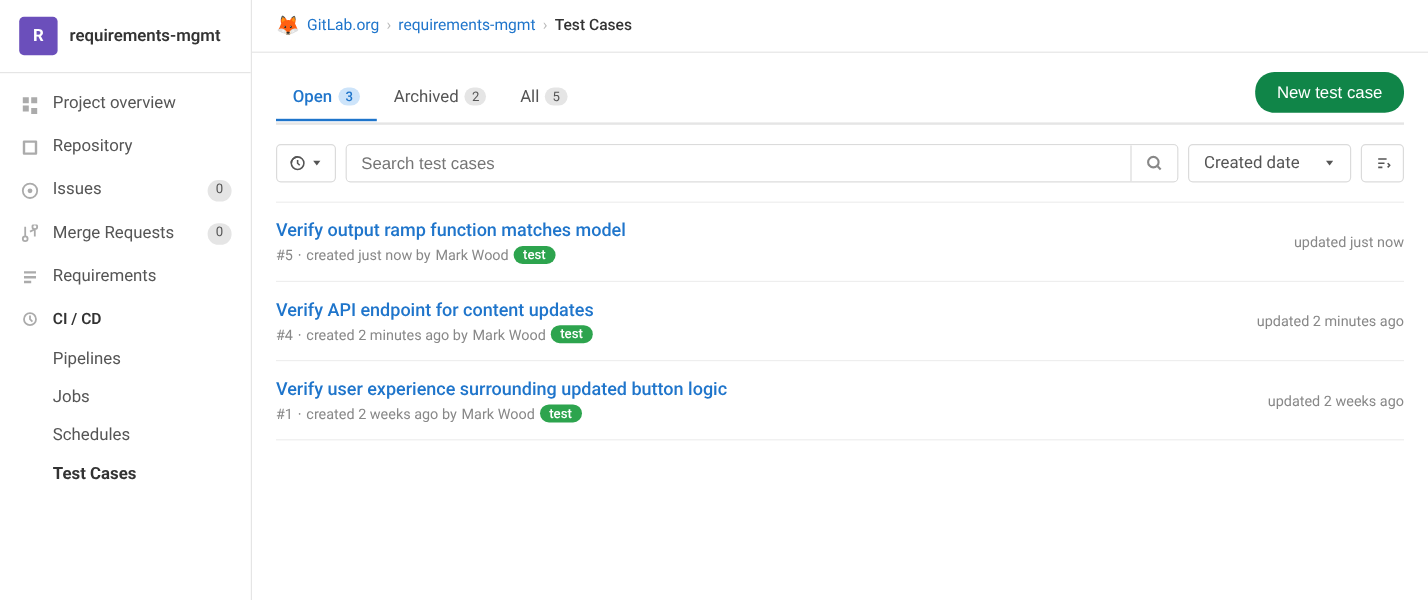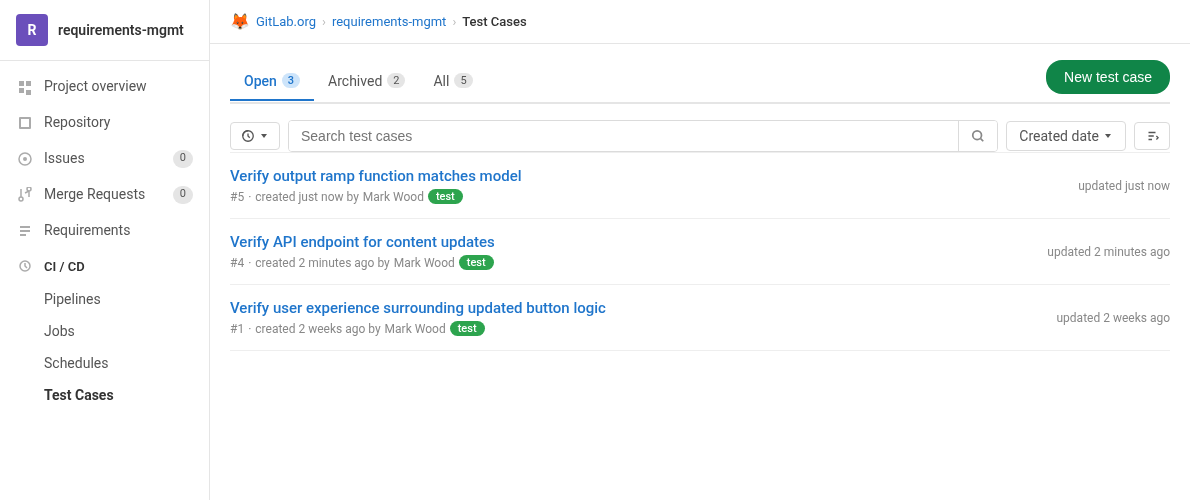--- a/index.html
+++ b/index.html
@@ -129,22 +129,22 @@
       padding: 9px 18px;
       font-size: 14px;
       font-weight: 500;
       cursor: pointer;
       margin-bottom: 8px;
     }
 
     
     .toolbar {
       display: flex;
-      align-items: center;
       gap: 8px;
+      margin-bottom: 16px;
     }
     .history-btn {
       display: flex; align-items: center; gap: 4px;
       border: 1px solid #dbdbdb;
       background: #fff;
       border-radius: 4px;
       padding: 6px 10px;
       cursor: pointer;
       color: #555;
       font-size: 13px;
@@ -167,21 +167,21 @@
     .search-btn {
       background: #fff;
       border: none;
       border-left: 1px solid #dbdbdb;
       padding: 7px 12px;
       cursor: pointer;
       color: #888;
       display: flex; align-items: center;
     }
     .sort-dropdown {
-      display: flex; align-items: center; gap: 4px;
+      display: flex; align-items: center; gap: 20px;
       border: 1px solid #dbdbdb;
       background: #fff;
       border-radius: 4px;
       padding: 6px 12px;
       cursor: pointer;
       font-size: 14px;
       color: #555;
     }
     .sort-icon-btn {
       border: 1px solid #dbdbdb;

